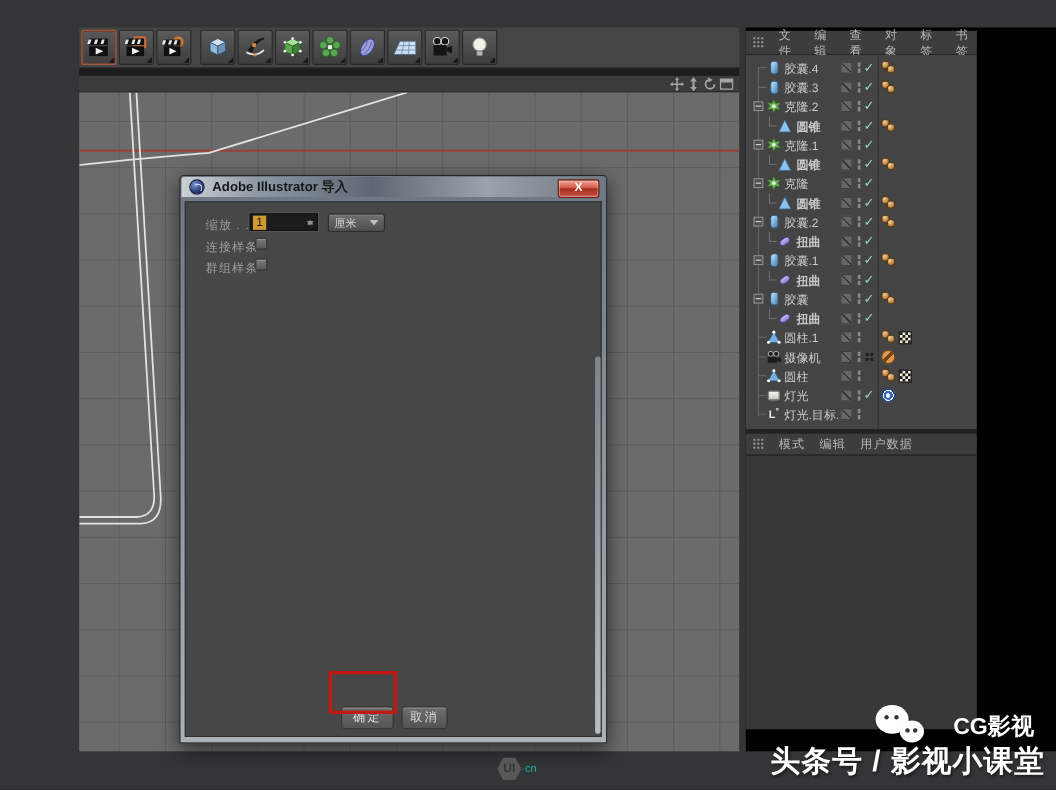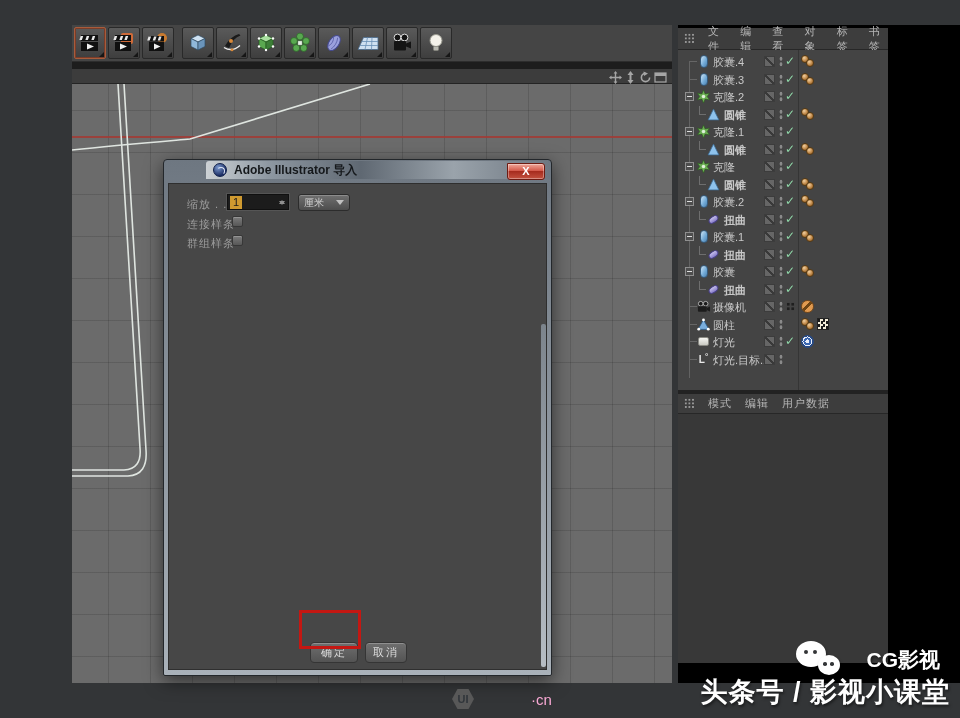--- a/index.html
+++ b/index.html
@@ -69,21 +69,21 @@
   .tag-target{width:13px;height:13px;border-radius:50%;display:inline-block;
      background:radial-gradient(circle,#e9eef8 0 2px,#3a66b0 2px 4px,#e9eef8 4px 5px,#274a85 5px);}
   .splitter{width:210px;height:4px;background:#222;}
   .attr-empty{width:210px;height:249px;background:#383838;}
 
   
   .dialog{position:absolute;left:163px;top:159px;width:389px;height:517px;border-radius:4px 4px 2px 2px;
      background:linear-gradient(#6e7781,#a9b1b9);border:1px solid #23272b;box-shadow:0 5px 18px rgba(0,0,0,.55);z-index:5;}
   .dlg-title{position:absolute;left:1px;top:1px;right:1px;height:18px;border-radius:3px 3px 0 0;
      background:linear-gradient(90deg,#ccd1d5 0,#8e98a2 18%,#5f6872 45%,#9aa3ab 72%,#6e7781 100%);
-     display:flex;align-items:center;padding-left:7px;margin-left:41px;}
+     display:flex;align-items:center;padding-left:7px;}
   .dlg-ico{width:14px;height:14px;border-radius:50%;background:radial-gradient(circle at 35% 30%,#7d9bd0,#1d2f66 70%);border:1px solid #10204a;position:relative;}
   .dlg-ico::after{content:"";position:absolute;left:3px;top:3px;width:6px;height:6px;border-radius:50%;border:1.5px solid #dfe6f5;border-bottom-color:transparent;border-left-color:transparent;}
   .dlg-title .ttl{margin-left:7px;font-size:12px;color:#15181b;font-weight:bold;}
   .dlg-close{position:absolute;right:5px;top:2px;width:38px;height:17px;border-radius:0 3px 3px 3px;
      background:linear-gradient(#f0a89a,#d4594a 45%,#a72c1e 50%,#c3513f);border:1px solid #6e1b12;
      color:#fff;font-size:11px;font-weight:bold;text-align:center;line-height:15px;box-shadow:inset 0 0 0 1px rgba(255,255,255,.35);}
   .dlg-body{position:absolute;left:4px;top:23px;right:4px;bottom:5px;background:#474747;border:1px solid #2f2f2f;}
   .fld-label{position:absolute;font-size:11px;color:#9d9d9d;letter-spacing:1px;}
   .num-input{position:absolute;left:58px;top:10px;width:62px;height:16px;background:#1c1c1c;border:1px solid #101010;box-shadow:0 0 0 1px #555;display:flex;align-items:center;padding-left:2px;}
   .num-input .val{background:#cf9a30;color:#1a1a1a;font-size:11px;padding:0 3px;line-height:13px;}
@@ -93,23 +93,23 @@
   .unit-dd{position:absolute;left:129px;top:10px;width:52px;height:17px;border-radius:3px;background:linear-gradient(#707070,#4d4d4d);
      border:1px solid #2c2c2c;box-shadow:inset 0 1px 0 #8c8c8c;color:#d4d4d4;font-size:10px;display:flex;align-items:center;justify-content:space-between;padding:0 5px;}
   .unit-dd .arr{border:4px solid transparent;border-top:5px solid #c0c0c0;margin-top:4px;}
   .cbox{position:absolute;left:63px;width:11px;height:11px;border-radius:2px;background:linear-gradient(#7c7c7c,#575757);border:1px solid #373737;box-shadow:inset 0 1px 0 #949494;}
   .dlg-btn{position:absolute;height:21px;border-radius:4px;background:linear-gradient(#6f6f6f,#535353);border:1px solid #353535;
      box-shadow:inset 0 1px 0 #8f8f8f;color:#dcdcdc;font-size:11px;text-align:center;line-height:19px;letter-spacing:2px;}
   .red-note{position:absolute;left:135px;top:450px;width:62px;height:39px;border:3px solid #c41712;z-index:6;}
   .dlg-scroll{position:absolute;right:0px;top:140px;bottom:2px;width:5px;background:linear-gradient(#7c848c,#b6bdc4);border-radius:2px;}
 
   
-  .uicn{position:absolute;left:452px;top:688px;display:flex;align-items:center;gap:12px;z-index:8;}
+  .uicn{position:absolute;left:452px;top:688px;display:flex;align-items:center;gap:0;z-index:8;}
   .uicn .hex{width:22px;height:22px;background:#585858;clip-path:polygon(25% 4%,75% 4%,100% 50%,75% 96%,25% 96%,0 50%);color:#30353a;font-weight:bold;font-size:11px;display:flex;align-items:center;justify-content:center;}
-  .uicn .cn{color:#f9a8d4;font-size:15px;margin-left:45px;}
+  .uicn .cn{color:#14b8a6;font-size:10px;}
   .wm{position:absolute;z-index:9;color:#fff;text-shadow:1px 2px 3px rgba(0,0,0,.55);}
   .wm-byline{right:10px;top:674px;font-size:27px;font-weight:bold;letter-spacing:1px;}
   .wm-brand{right:20px;top:646px;font-size:21px;font-weight:bold;}
   .wechat{position:absolute;left:796px;top:641px;width:52px;height:42px;z-index:10;}
   .wechat .b1,.wechat .b2{position:absolute;background:#fff;border-radius:50%;box-shadow:1px 2px 3px rgba(0,0,0,.4);}
   .wechat .b1{left:0;top:0;width:30px;height:26px;}
   .wechat .b2{left:22px;top:14px;width:22px;height:20px;}
   .wechat .b1::before,.wechat .b1::after,.wechat .b2::before,.wechat .b2::after{content:"";position:absolute;background:#333537;border-radius:50%;width:4px;height:4px;top:9px;}
   .wechat .b1::before{left:8px;} .wechat .b1::after{left:17px;}
   .wechat .b2::before{left:5px;top:7px;width:3.5px;height:3.5px;} .wechat .b2::after{left:12px;top:7px;width:3.5px;height:3.5px;}
@@ -484,20 +484,41 @@
           </span>
           <span class="obj-name">扭曲</span>
           <span class="tg-sq"></span>
           <span class="tg-dots"></span>
           <span class="tg-check">✓</span>
           <span class="tags"></span>
         </div>
         <div class="om-row">
           <span class="tick"></span>
           <span class="obj-ic">
+            <svg width="13" height="13" viewBox="0 0 12 12">
+              <polygon points="6,1.5 11,10.5 1,10.5" fill="#79aede" stroke="#2a5a88" stroke-width="0.7"></polygon>
+              <circle cx="6" cy="1.8" r="1.3" fill="#fff"></circle>
+              <circle cx="1.6" cy="10.3" r="1.3" fill="#fff"></circle>
+              <circle cx="10.4" cy="10.3" r="1.3" fill="#fff"></circle>
+            </svg>
+          </span>
+          <span class="obj-name">圆柱.1</span>
+          <span class="tg-sq"></span>
+          <span class="tg-dots"></span>
+          <span class="tags">
+            <span class="tag tag-spheres">
+              <i></i>
+              <i></i>
+            </span>
+            <span class="tag tag-checker"></span>
+          </span>
+        </div>
+        <div class="om-row">
+          <span class="tick"></span>
+          <span class="obj-ic">
             <svg width="14" height="13" viewBox="0 0 14 12">
               <circle cx="4" cy="3" r="2.5" fill="#1c1c1c" stroke="#cfcfcf" stroke-width="0.8"></circle>
               <circle cx="9.3" cy="3" r="2.5" fill="#1c1c1c" stroke="#cfcfcf" stroke-width="0.8"></circle>
               <rect x="1" y="5.7" width="9.5" height="6" rx="1" fill="#1c1c1c"></rect>
               <polygon points="10.5,7.5 14,6 14,11.3 10.5,9.8" fill="#1c1c1c"></polygon>
             </svg>
           </span>
           <span class="obj-name">摄像机</span>
           <span class="tg-sq"></span>
           <span class="tg-dots"></span>

